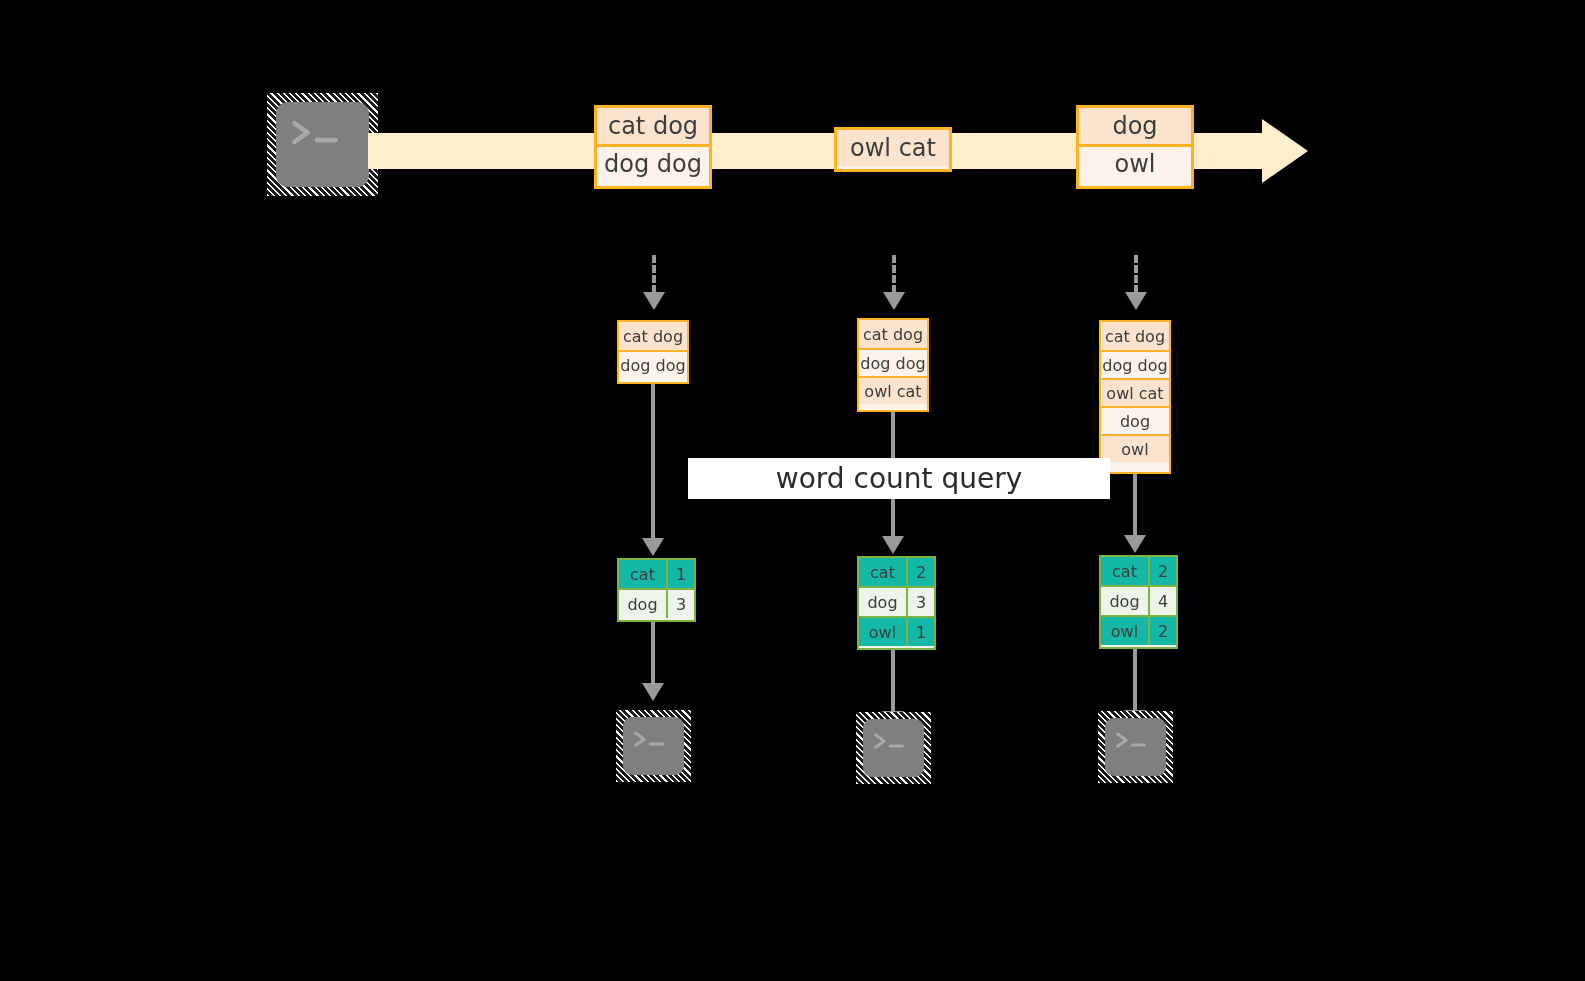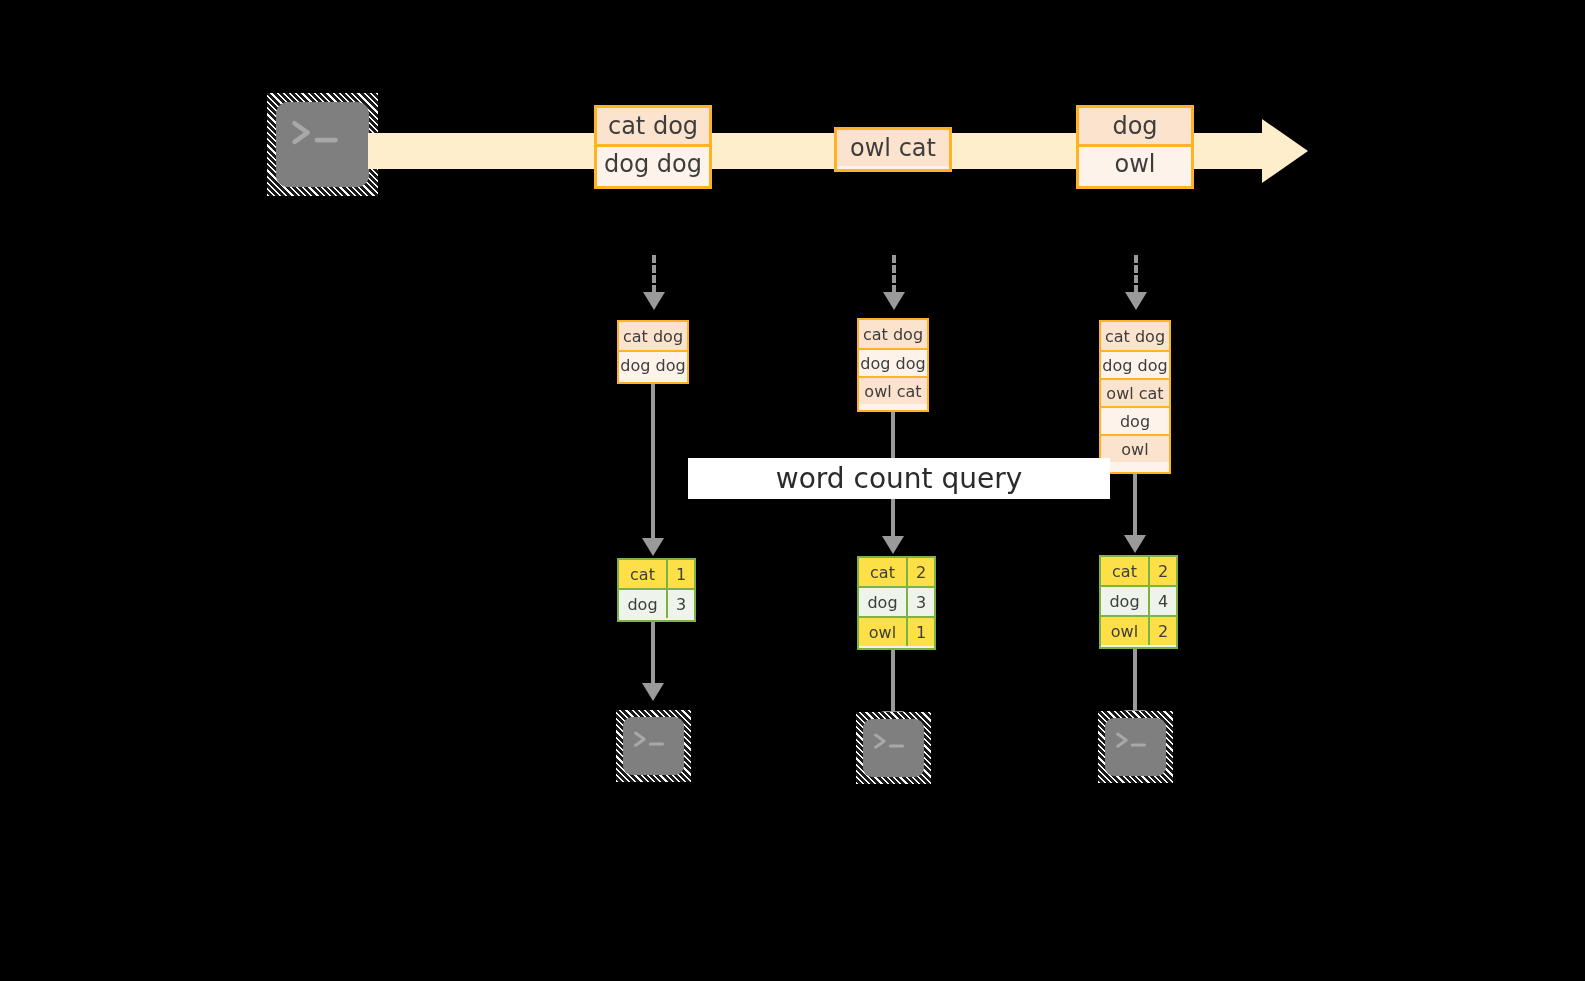--- a/index.html
+++ b/index.html
@@ -111,21 +111,21 @@
   .gcell {
     box-sizing: border-box;
     height: 28px;
     display: flex;
     align-items: center;
     justify-content: center;
     font-size: 16px;
     color: #3d3d3d;
     background: #eef4e9;
   }
-  .grow.alt .gcell { background: #fde047; }
+  .grow.alt .gcell { background: #14b8a6; }
   .gcell.word { width: 47px; }
   .gcell.count { width: 28px; border-left: 2px solid #7cb342; }
 
   
   .vline {
     position: absolute;
     width: 4px;
     background: #9a9a9a;
   }
   .vdash {

